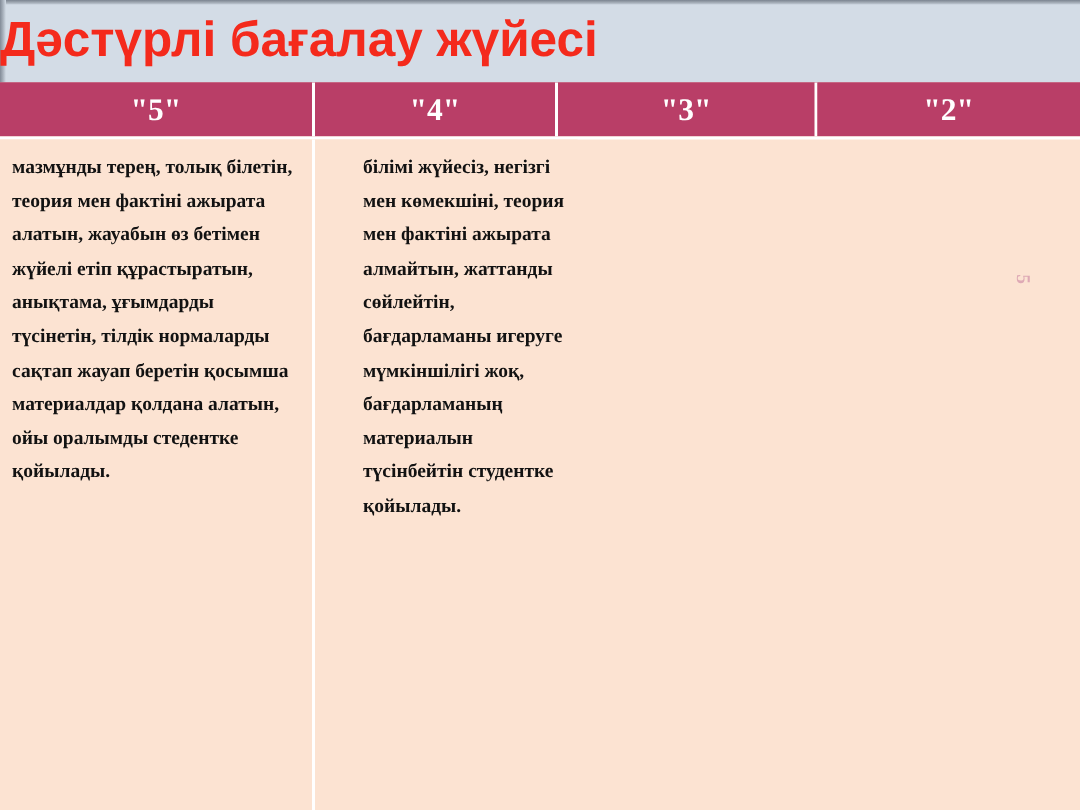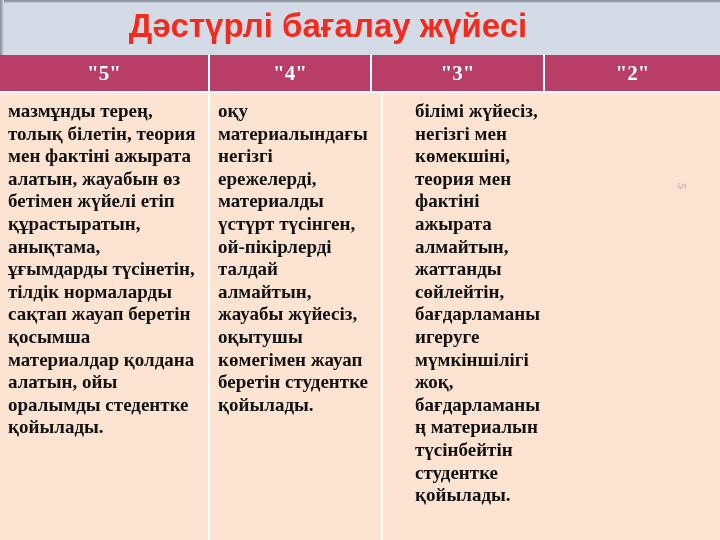--- a/index.html
+++ b/index.html
@@ -39,21 +39,21 @@
   }
 
   
   .title-bar {
     position: absolute;
     top: 0; left: 0;
     width: 656px;
     height: 52px;
     display: flex;
     align-items: center;
-    justify-content: center;
+    justify-content: flex-start;
   }
   .title {
     font-family: "Liberation Sans", sans-serif;
     font-weight: bold;
     font-size: 33px;
     line-height: 36px;
     color: #f42a1c;
     letter-spacing: 0px;
     white-space: nowrap;
   }
@@ -99,21 +99,21 @@
     border-top: 2px solid #ffffff;
   }
   .td {
     box-sizing: border-box;
     border-right: 2px solid #ffffff;
     padding: 7px 8px 0 8px;
     background: #fce3d2;
     color: #121212;
     font-family: "Liberation Serif", serif;
     font-weight: bold;
-    font-size: 19px;
+    font-size: 13px;
     line-height: 22.6px;
     overflow: hidden;
     word-wrap: break-word;
   }
   .td:last-child { border-right: none; padding-left: 32px; }
 
   
   .c1 { width: 210px; flex: 0 0 210px; }
   .c2 { width: 162px; flex: 0 0 162px; }
   .c3 { width: 173px; flex: 0 0 173px; }
@@ -150,21 +150,20 @@
 
     <div class="thead">
       <div class="th c1">"5"</div>
       <div class="th c2">"4"</div>
       <div class="th c3">"3"</div>
       <div class="th c4">"2"</div>
     </div>
 
     <div class="tbody">
       <div class="td c1">мазмұнды терең, толық білетін, теория мен фактіні ажырата алатын, жауабын өз бетімен жүйелі етіп құрастыратын, анықтама, ұғымдарды түсінетін, тілдік нормаларды сақтап жауап беретін қосымша материалдар қолдана алатын, ойы оралымды стедентке қойылады.</div>
-      <div class="td c3">оқу материалындағы негізгі ережелерді, материалды үстүрт түсінген, ой-пікірлерді талдай алмайтын, жауабы жүйесіз, оқытушы көмегімен жауап беретін студентке қойылады.</div>
       <div class="td c4">білімі жүйесіз, негізгі мен көмекшіні, теория мен фактіні ажырата алмайтын, жаттанды сөйлейтін, бағдарламаны игеруге мүмкіншілігі жоқ, бағдарламаның материалын түсінбейтін студентке қойылады.</div>
     </div>
 
   </div>
 
   <div class="artifact">5</div>
 
 </div>
 
 </body></html>

